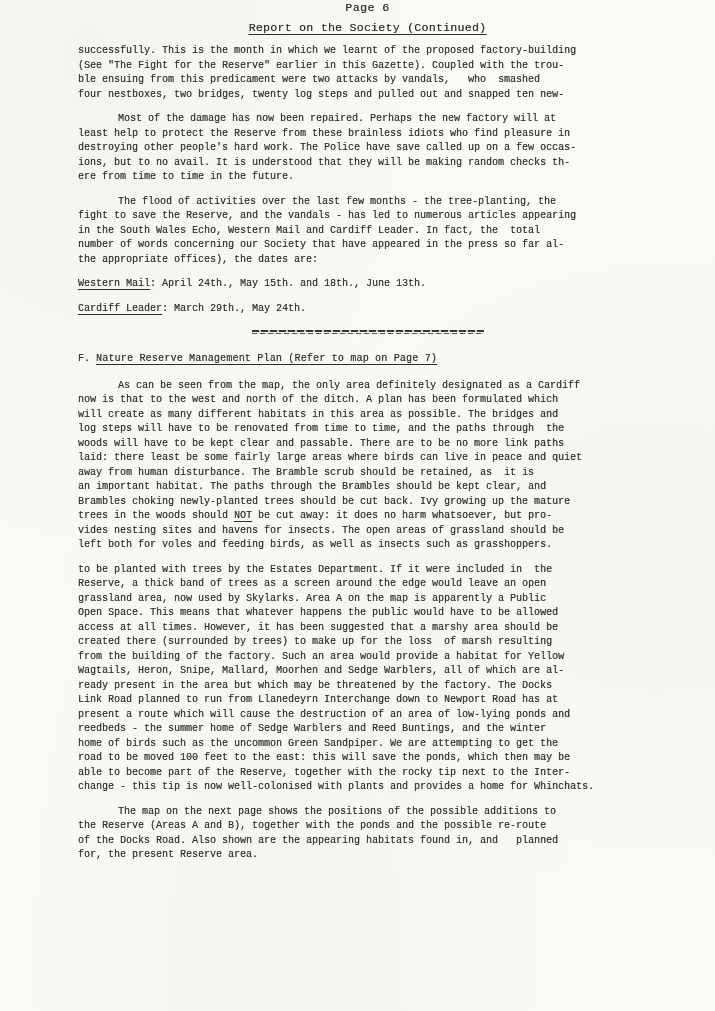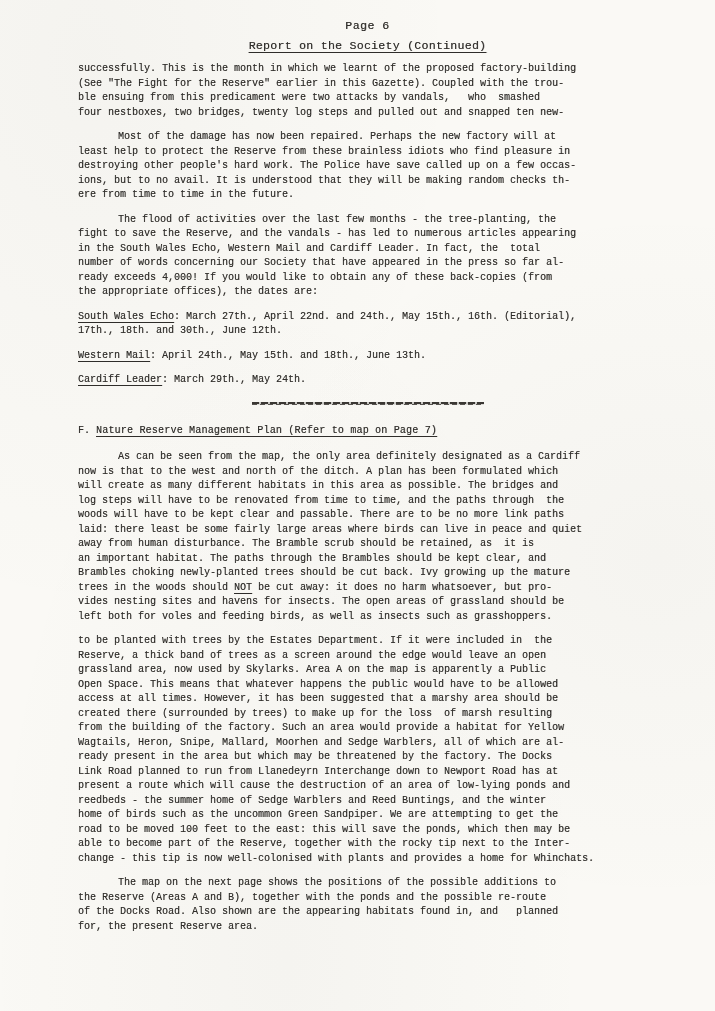--- a/index.html
+++ b/index.html
@@ -6,21 +6,21 @@
   body {
     width: 715px; height: 1011px;
     font-family: "Liberation Mono", "DejaVu Sans Mono", monospace;
     background: #e9e7e2;
     overflow: hidden;
   }
   .page {
     position: relative;
     width: 715px; height: 1011px;
     box-sizing: border-box;
-    padding: 18px 58px 0 78px;
+    padding: 0 58px 0 78px;
     background:
       radial-gradient(ellipse at 12% 6%, rgba(90,88,84,0.035), transparent 42%),
       radial-gradient(ellipse at 92% 55%, rgba(90,88,84,0.03), transparent 45%),
       radial-gradient(ellipse at 40% 95%, rgba(90,88,84,0.03), transparent 50%),
       #faf9f5;
     color: #2f2d2a;
   }
   .doc-header { text-align: center; margin-bottom: 7px; }
   .page-number {
     font-size: 11.5px; line-height: 16px;
@@ -82,26 +82,21 @@
         <div class="line">least help to protect the Reserve from these brainless idiots who find pleasure in</div>
         <div class="line">destroying other people's hard work. The Police have save called up on a few occas-</div>
         <div class="line">ions, but to no avail. It is understood that they will be making random checks th-</div>
         <div class="line">ere from time to time in the future.</div>
       </div>
       <div class="para">
         <div class="line first-indent">The flood of activities over the last few months - the tree-planting, the</div>
         <div class="line">fight to save the Reserve, and the vandals - has led to numerous articles appearing</div>
         <div class="line">in the South Wales Echo, Western Mail and Cardiff Leader. In fact, the  total</div>
         <div class="line">number of words concerning our Society that have appeared in the press so far al-</div>
-        <div class="line">ready exceeds 4,000! If you would like to obtain any of these back-copies (from</div>
         <div class="line">the appropriate offices), the dates are:</div>
-      </div>
-      <div class="press">
-        <div class="line"><span class="u">South Wales Echo</span>: March 27th., April 22nd. and 24th., May 15th., 16th. (Editorial),</div>
-        <div class="line">17th., 18th. and 30th., June 12th.</div>
       </div>
       <div class="press">
         <div class="line"><span class="u">Western Mail</span>: April 24th., May 15th. and 18th., June 13th.</div>
       </div>
       <div class="press">
         <div class="line"><span class="u">Cardiff Leader</span>: March 29th., May 24th.</div>
       </div>
       <div class="divider-wrap"><div class="divider-line"></div></div>
       <div class="heading line"><span>F. </span><span class="u">Nature Reserve Management Plan (Refer to map on Page 7)</span></div>
       <div class="para">

